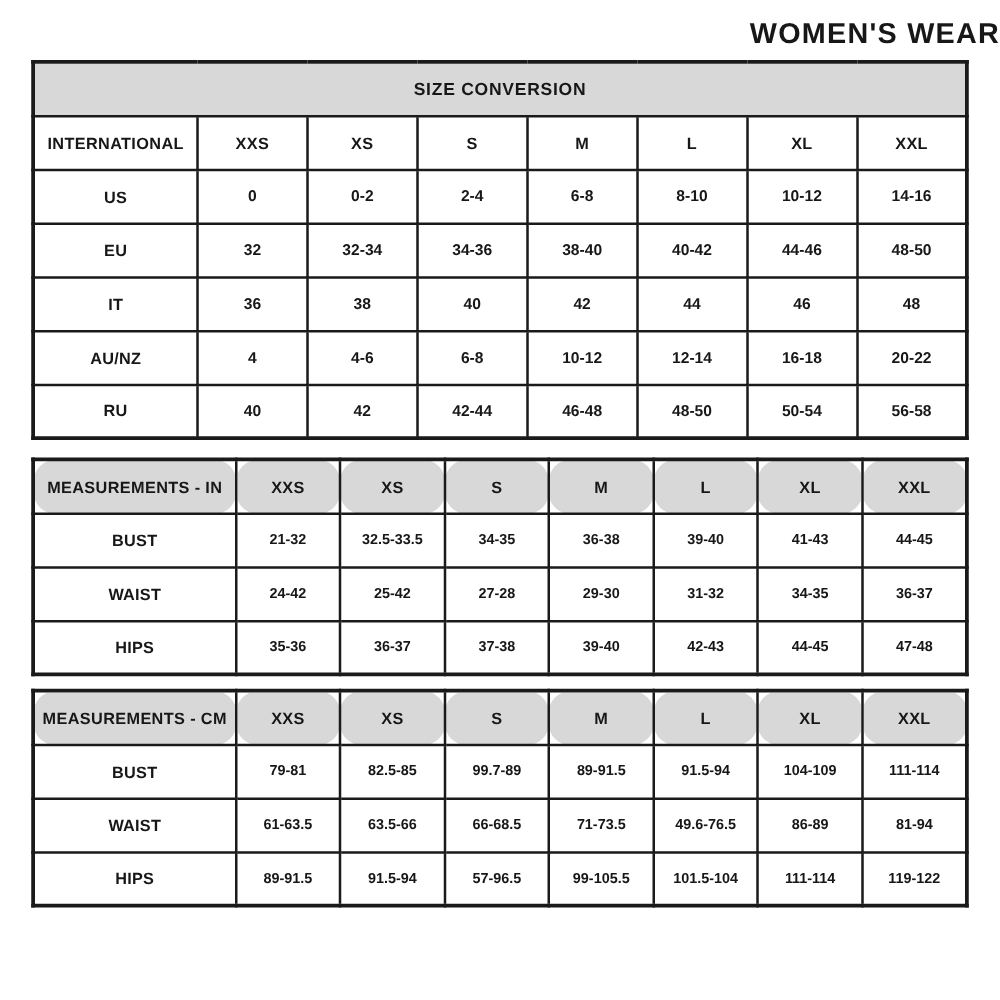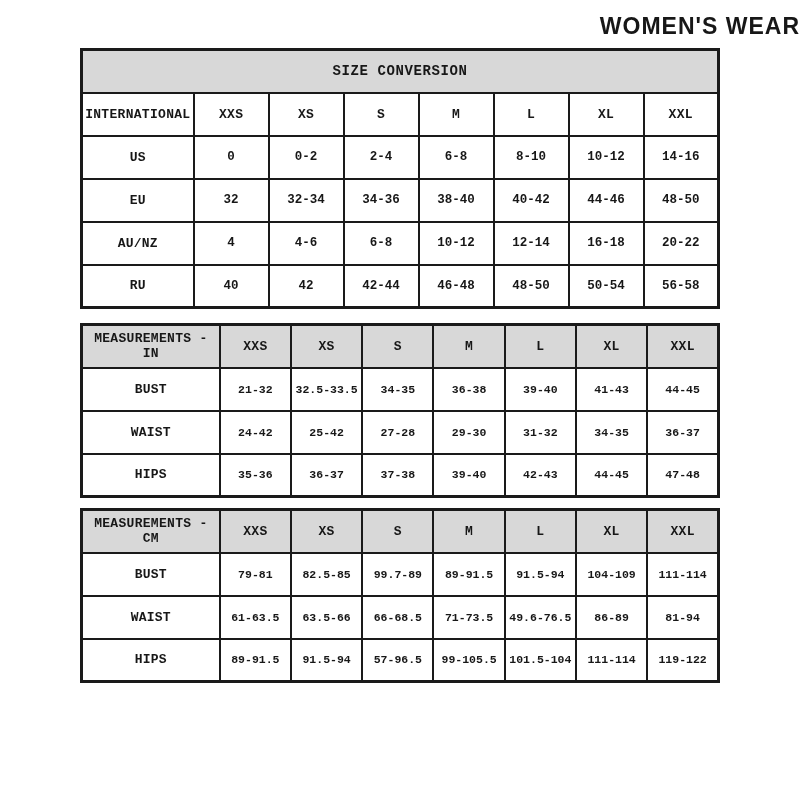--- a/index.html
+++ b/index.html
@@ -13,26 +13,25 @@
     color: #171717;
   }
   .title {
     margin: 13px 0 0 0;
     text-align: right;
     font-size: 23px;
     font-weight: 700;
     letter-spacing: 1px;
   }
   table.tbl {
-    width: 640px;
+    width: 750px;
     margin-left: auto; margin-right: auto;
     border-collapse: collapse;
     table-layout: fixed;
     border: 3px solid #1a1a1a;
-    font-family: Liberation Mono, monospace;
   }
   .t1 { margin-top: 8px; }
   .t2 { margin-top: 14px; }
   .t3 { margin-top: 10px; }
   .tbl td {
     border: 2px solid #1a1a1a;
     text-align: center;
     vertical-align: middle;
     height: 43px;
     padding: 0 2px;
@@ -42,20 +41,21 @@
     background: #d8d8d8;
     font-size: 14px;
     font-weight: 700;
     letter-spacing: 0.6px;
   }
   .gray { background: #d8d8d8; }
   .hd {
     font-size: 13px;
     font-weight: 700;
     letter-spacing: 0.3px;
+    border-radius: 17px;
   }
   .lbl {
     font-size: 13px;
     font-weight: 700;
     letter-spacing: 0.2px;
   }
   .val { font-size: 12.5px; font-weight: 600; }
   .t2 .val, .t3 .val { font-size: 11.5px; }
   col.cw1 { width: 17.6%; }
   col.cw2 { width: 21.7%; }
@@ -102,20 +102,30 @@
     </tr>
     <tr>
       <td class="lbl">EU</td>
       <td class="val">32</td>
       <td class="val">32-34</td>
       <td class="val">34-36</td>
       <td class="val">38-40</td>
       <td class="val">40-42</td>
       <td class="val">44-46</td>
       <td class="val">48-50</td>
+    </tr>
+    <tr>
+      <td class="lbl">IT</td>
+      <td class="val">36</td>
+      <td class="val">38</td>
+      <td class="val">40</td>
+      <td class="val">42</td>
+      <td class="val">44</td>
+      <td class="val">46</td>
+      <td class="val">48</td>
     </tr>
     <tr>
       <td class="lbl">AU/NZ</td>
       <td class="val">4</td>
       <td class="val">4-6</td>
       <td class="val">6-8</td>
       <td class="val">10-12</td>
       <td class="val">12-14</td>
       <td class="val">16-18</td>
       <td class="val">20-22</td>

